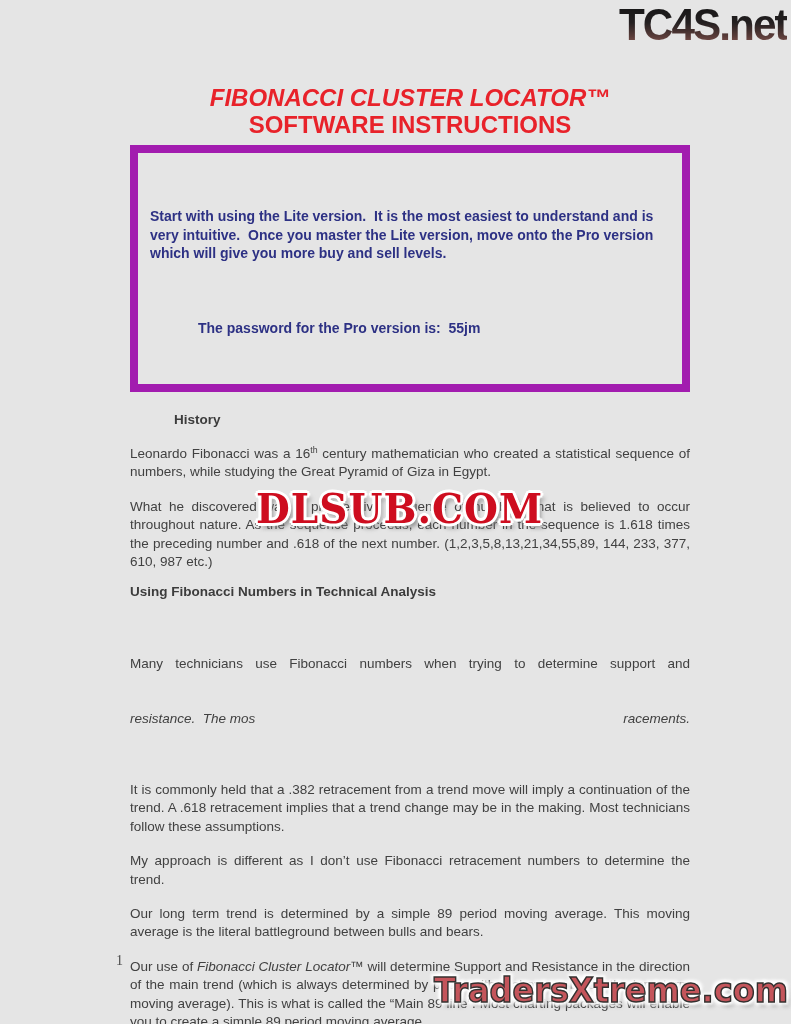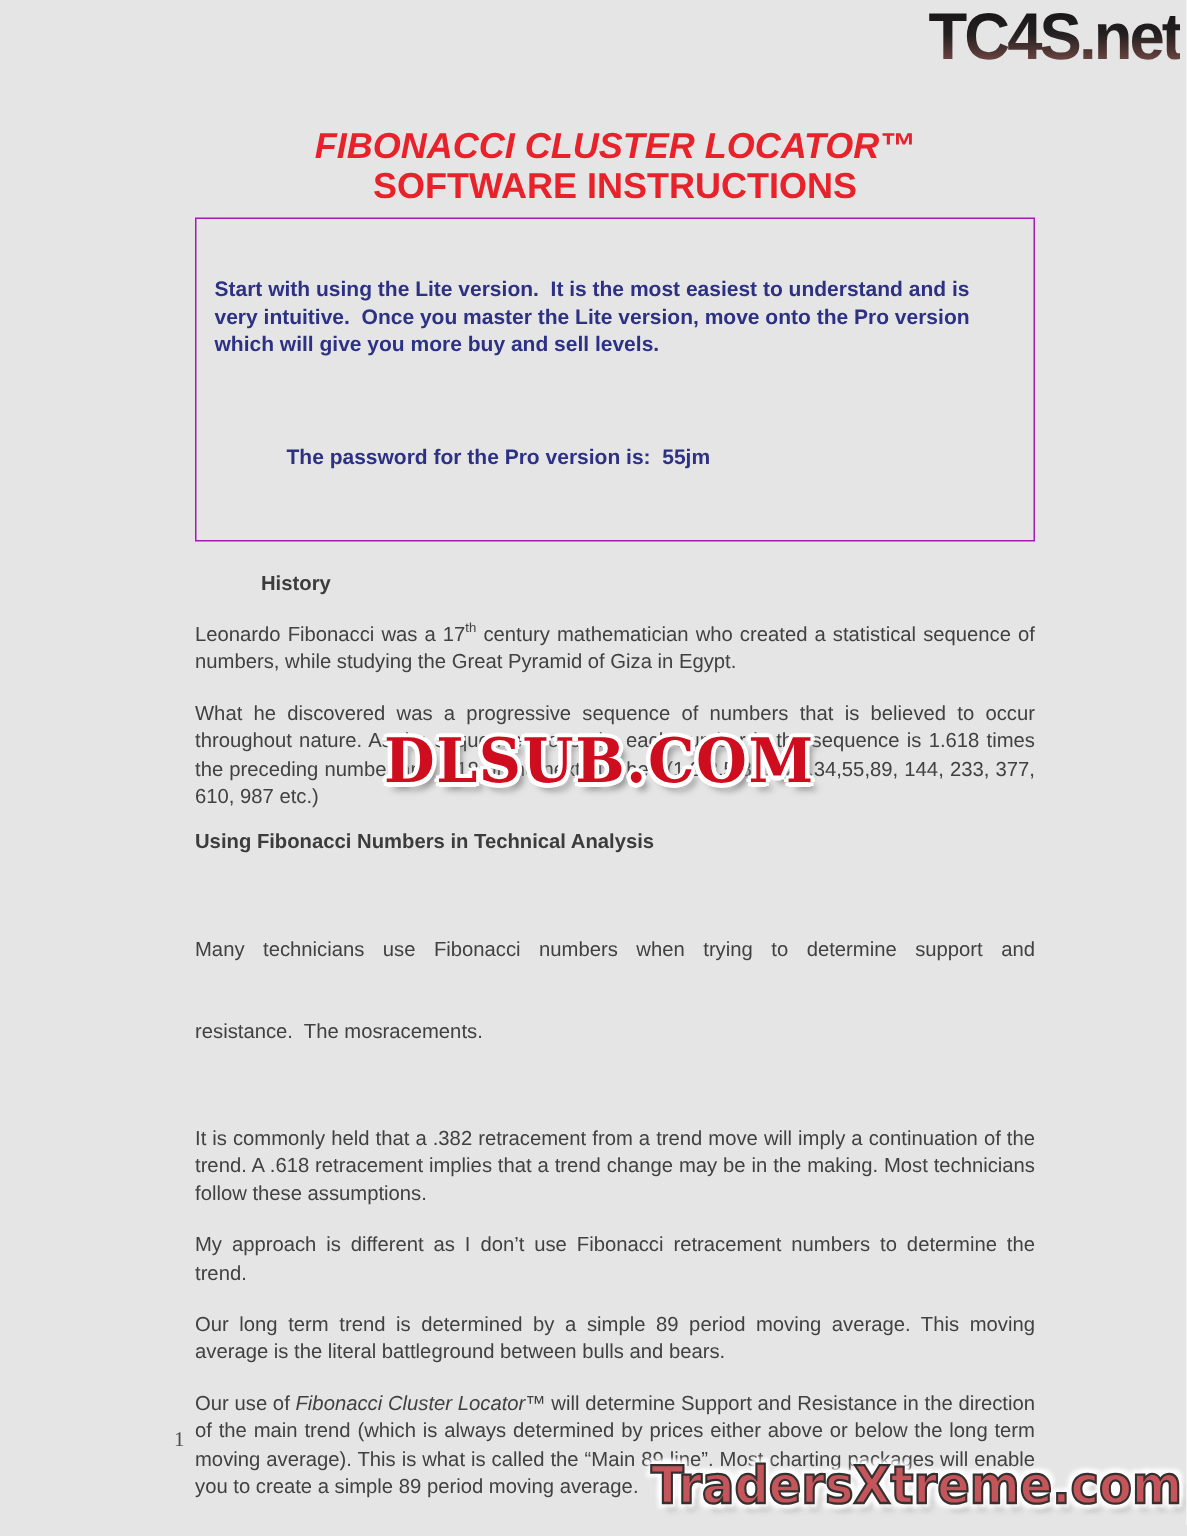--- a/index.html
+++ b/index.html
@@ -30,41 +30,41 @@
     position:absolute;left:130px;top:0;width:560px;
     color:#414141;
     font-size:13.5px;
     line-height:18.4px;
   }
   .title-block{margin-top:84px;text-align:center;color:#e8222a;font-weight:bold;}
   .title-line1{font-size:24px;line-height:27px;font-style:italic;}
   .title-line2{font-size:24px;line-height:27px;}
   .notice-box{
     margin-top:7px;
-    border:1px solid #a21caf;
-    padding:0 12px 9px 12px;
+    border:8px solid #a21caf;
+    padding:17px 12px 9px 12px;
     color:#2d3184;
     font-weight:bold;
     font-size:14px;
     line-height:18.6px;
     white-space:pre-wrap;
   }
   .notice-box .np2{margin-top:18.6px;margin-left:48px;}
   h3{
     font-size:13.5px;line-height:18.4px;
     margin:0;color:#3c3c3c;font-weight:bold;
   }
   .h-history{margin-top:19px;padding-left:44px;}
   .h-technical{margin-top:12px;}
   p.para{
     margin:16px 0 0 0;
     text-align:justify;
     white-space:pre-wrap;
   }
-  .split-line{display:flex;justify-content:flex-start;white-space:pre;}
+  .split-line{display:flex;justify-content:space-between;white-space:pre;font-style:italic;}
   .line-just{text-align:justify;text-align-last:justify;}
   sup,.sup{vertical-align:super;font-size:0.65em;line-height:0;}
   
   .watermark-center{
     position:absolute;left:256px;top:485px;
     width:282px;
     text-align:center;
     font-family:"DejaVu Serif",serif;
     font-weight:bold;
     font-size:39px;
@@ -113,21 +113,21 @@
       <div class="title-line2">SOFTWARE INSTRUCTIONS</div>
     </div>
 
     <div class="notice-box">
       <div class="np1">Start with using the Lite version.  It is the most easiest to understand and is very intuitive.  Once you master the Lite version, move onto the Pro version which will give you more buy and sell levels.</div>
       <div class="np2">The password for the Pro version is:  55jm</div>
     </div>
 
     <h3 class="h-history">History</h3>
 
-    <p class="para"><span>Leonardo Fibonacci was a 17</span><span class="sup">th</span><span> century mathematician who created a statistical sequence of numbers, while studying the Great Pyramid of Giza in Egypt.</span></p>
+    <p class="para"><span>Leonardo Fibonacci was a 16</span><span class="sup">th</span><span> century mathematician who created a statistical sequence of numbers, while studying the Great Pyramid of Giza in Egypt.</span></p>
 
     <p class="para">What he discovered was a progressive sequence of numbers that is believed to occur throughout nature. As the sequence proceeds, each number in the sequence is 1.618 times the preceding number and .618 of the next number. (1,2,3,5,8,13,21,34,55,89, 144, 233, 377, 610, 987 etc.)</p>
 
     <h3 class="h-technical">Using Fibonacci Numbers in Technical Analysis</h3>
 
     <p class="para">
       <span class="line-just" style="display:block;">Many technicians use Fibonacci numbers when trying to determine support and</span>
       <span class="split-line">
         <span>resistance.  The mos</span>
         <span>racements.</span>

